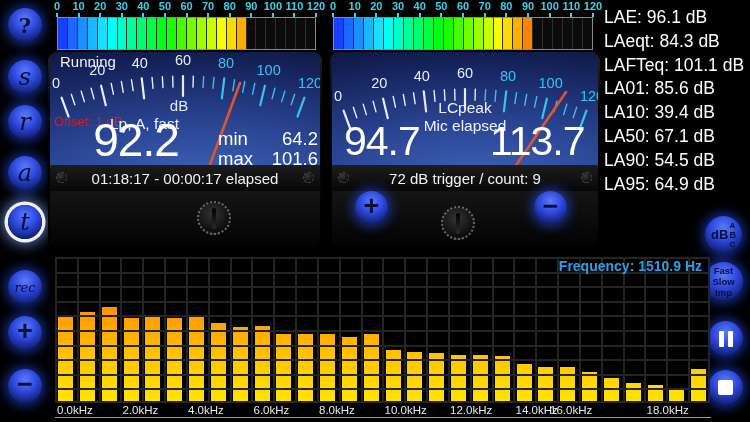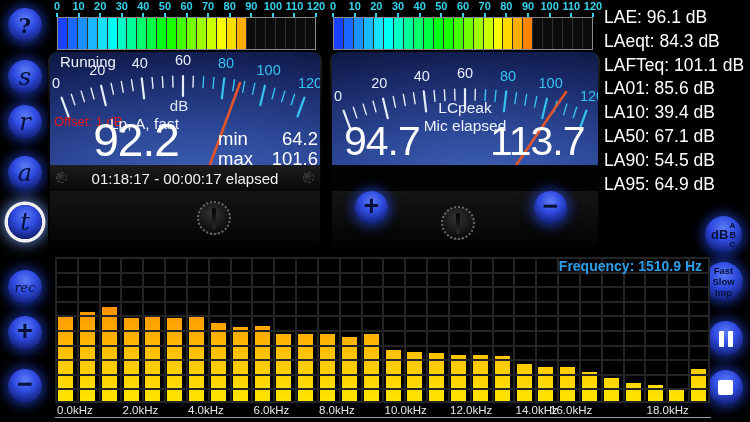--- a/index.html
+++ b/index.html
@@ -331,20 +331,25 @@
           <text x="176.12441276510054" y="28.549473760643366" text-anchor="middle" fill="#35c3f0" font-size="14.5" font-family="&quot;Liberation Sans&quot;,sans-serif">80</text>
           <text x="218.64803559147003" y="36.16237691986214" text-anchor="middle" fill="#35c3f0" font-size="14.5" font-family="&quot;Liberation Sans&quot;,sans-serif">100</text>
           <text x="259.97844847581166" y="48.73264993204549" text-anchor="middle" fill="#35c3f0" font-size="14.5" font-family="&quot;Liberation Sans&quot;,sans-serif">120</text>
           <line x1="176" y1="125" x2="234" y2="40" stroke="#e2552a" stroke-width="2.6" stroke-linecap="round"></line>
         </svg>
       <div class="title-txt" style="top:47px;">LCpeak</div>
       <div class="subtitle-txt" style="top:65px;">Mic elapsed</div>
       <div class="ftext bigval" style="left:12px;top:67px;font-size:41px;">94.7</div>
       <div class="ftext bigval" style="left:158px;top:67px;font-size:41px;">113.7</div>
     </div>
+    <div class="footbar">
+      <div class="screw" style="left:6px;"></div>
+      <span>72 dB trigger / count: 9</span>
+      <div class="screw" style="right:6px;"></div>
+    </div>
     <div class="panel">
       <div class="rbtn pm-btn" style="left:23px;top:0px;">
         <span class="glyph g-plus">+</span>
       </div>
       <div class="knob" style="left:109px;top:15px;"></div>
       <div class="rbtn pm-btn" style="left:202px;top:0px;">
         <span class="glyph g-minus">−</span>
       </div>
     </div>
   </div>

